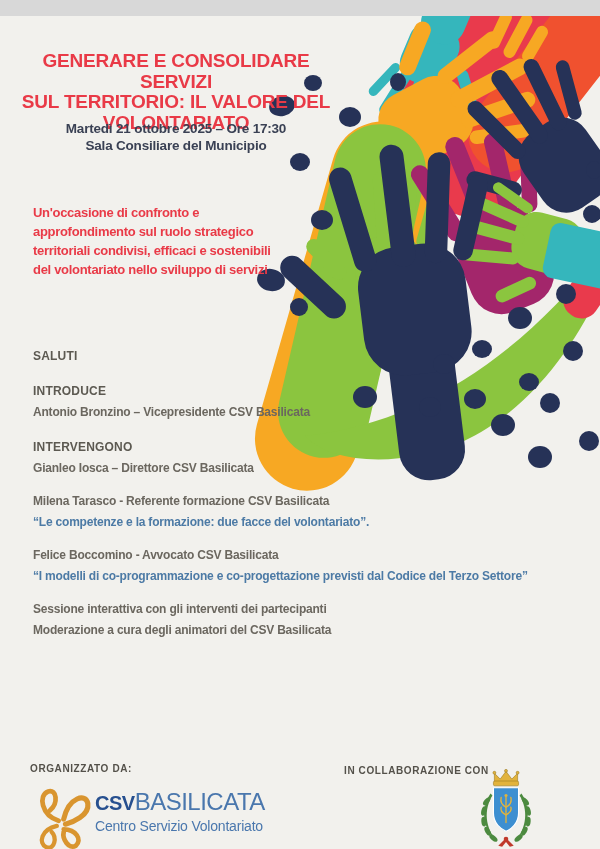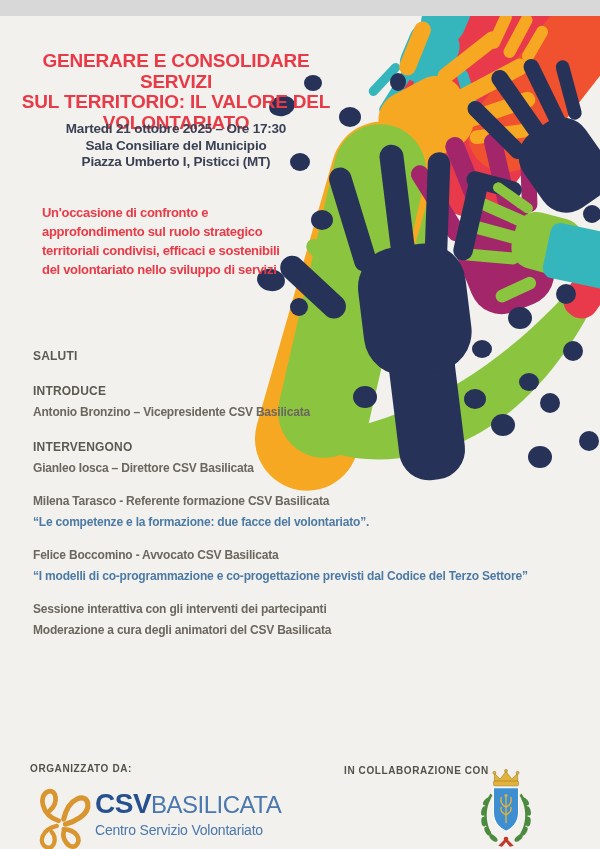--- a/index.html
+++ b/index.html
@@ -11,42 +11,42 @@
   .artwork{position:absolute;top:0;right:0;pointer-events:none;}
   .title{
     position:absolute;top:35px;left:8px;width:336px;text-align:center;
     color:#E93A47;font-weight:bold;font-size:19px;line-height:20.5px;letter-spacing:-0.2px;
   }
   .datetime{
     position:absolute;top:105px;left:8px;width:336px;text-align:center;
     color:#3A4154;font-weight:bold;font-size:13.5px;line-height:16.5px;letter-spacing:-0.2px;
   }
   .intro{
-    position:absolute;top:187px;left:42px;width:330px;
+    position:absolute;top:187px;left:33px;width:330px;
     color:#E93A47;font-weight:bold;font-size:13px;line-height:19px;letter-spacing:-0.3px;
     white-space:nowrap;
   }
   .program{
     position:absolute;top:330px;left:33px;width:560px;
     font-size:12px;font-weight:bold;line-height:21px;letter-spacing:-0.2px;
     color:#6B675F;white-space:nowrap;
   }
   .p-head{color:#5C5951;letter-spacing:0.2px;}
   .p-quote{color:#4C7AA5;}
   .mt{margin-top:14px;}
   .mt2{margin-top:12px;}
   .footer-label{
     position:absolute;font-size:10px;font-weight:bold;color:#54514A;letter-spacing:0.6px;
   }
   .org-label{top:747px;left:30px;width:200px;text-align:left;}
   .collab-label{top:749px;left:344px;}
   .csv-logo{position:absolute;top:766px;left:31px;width:260px;height:72px;}
   .csv-mark{position:absolute;left:0;top:2px;}
   .csv-text{position:absolute;left:64px;top:8px;line-height:1;}
-  .csv-acronym{font-size:28px;font-weight:bold;color:#27508F;letter-spacing:-0.5px;}
+  .csv-acronym{font-size:20px;font-weight:bold;color:#27508F;letter-spacing:-0.5px;}
   .csv-name{font-size:24px;font-weight:normal;color:#4A77AD;letter-spacing:-0.5px;}
   .csv-subtitle{font-size:14px;color:#4A77AD;margin-top:5px;letter-spacing:-0.2px;}
   .crest{position:absolute;top:752px;left:477px;}
 </style>
 </head>
 <body>
 
 <div class="poster">
 
   <svg class="artwork" width="600" height="480" viewBox="0 0 600 480" aria-hidden="true">
@@ -126,21 +126,20 @@
 
   <div class="title">
     <div>GENERARE E CONSOLIDARE SERVIZI</div>
     <div>SUL TERRITORIO: IL VALORE DEL</div>
     <div>VOLONTARIATO</div>
   </div>
 
   <div class="datetime">
     <div>Martedì 21 ottobre 2025 – Ore 17:30</div>
     <div>Sala Consiliare del Municipio</div>
-    <div>Piazza Umberto I, Pisticci (MT)</div>
   </div>
 
   <div class="intro">
     <div>Un'occasione di confronto e</div>
     <div>approfondimento sul ruolo strategico</div>
     <div>territoriali condivisi, efficaci e sostenibili</div>
     <div>del volontariato nello sviluppo di servizi</div>
   </div>
 
   <div class="program">

